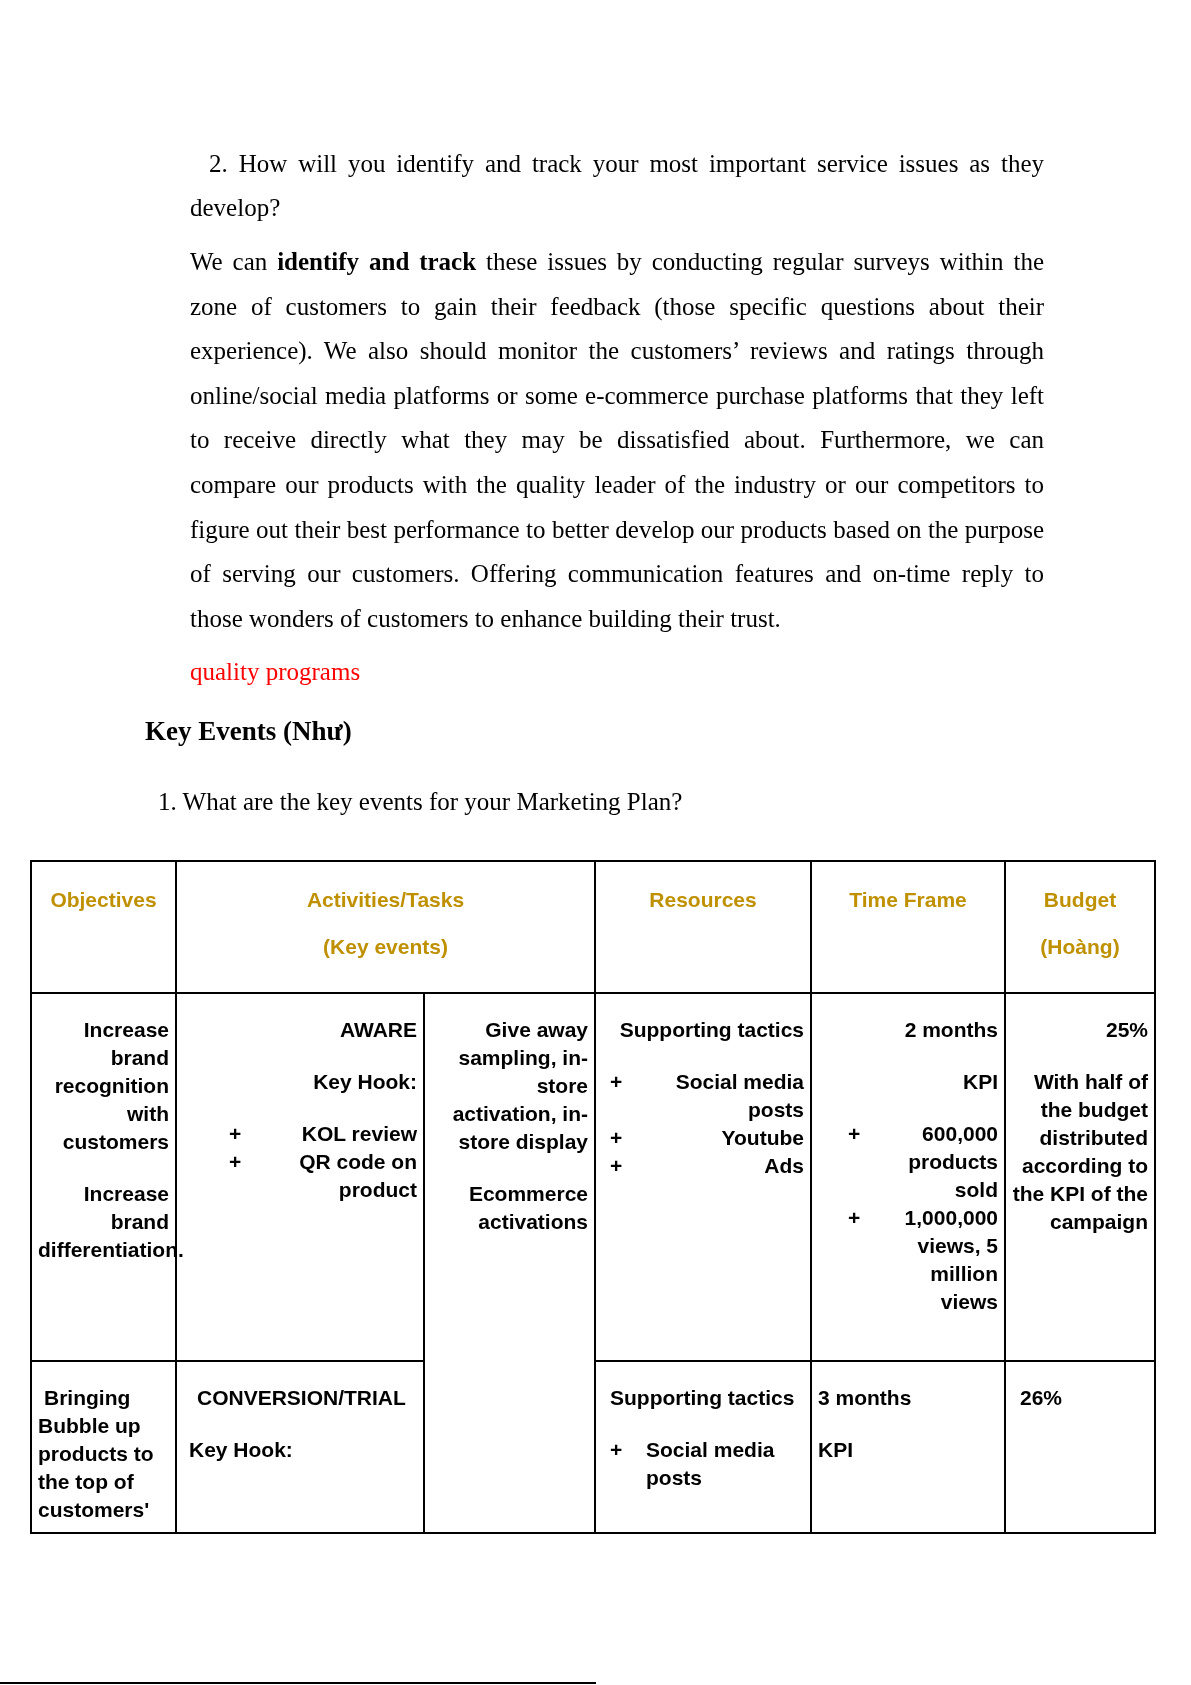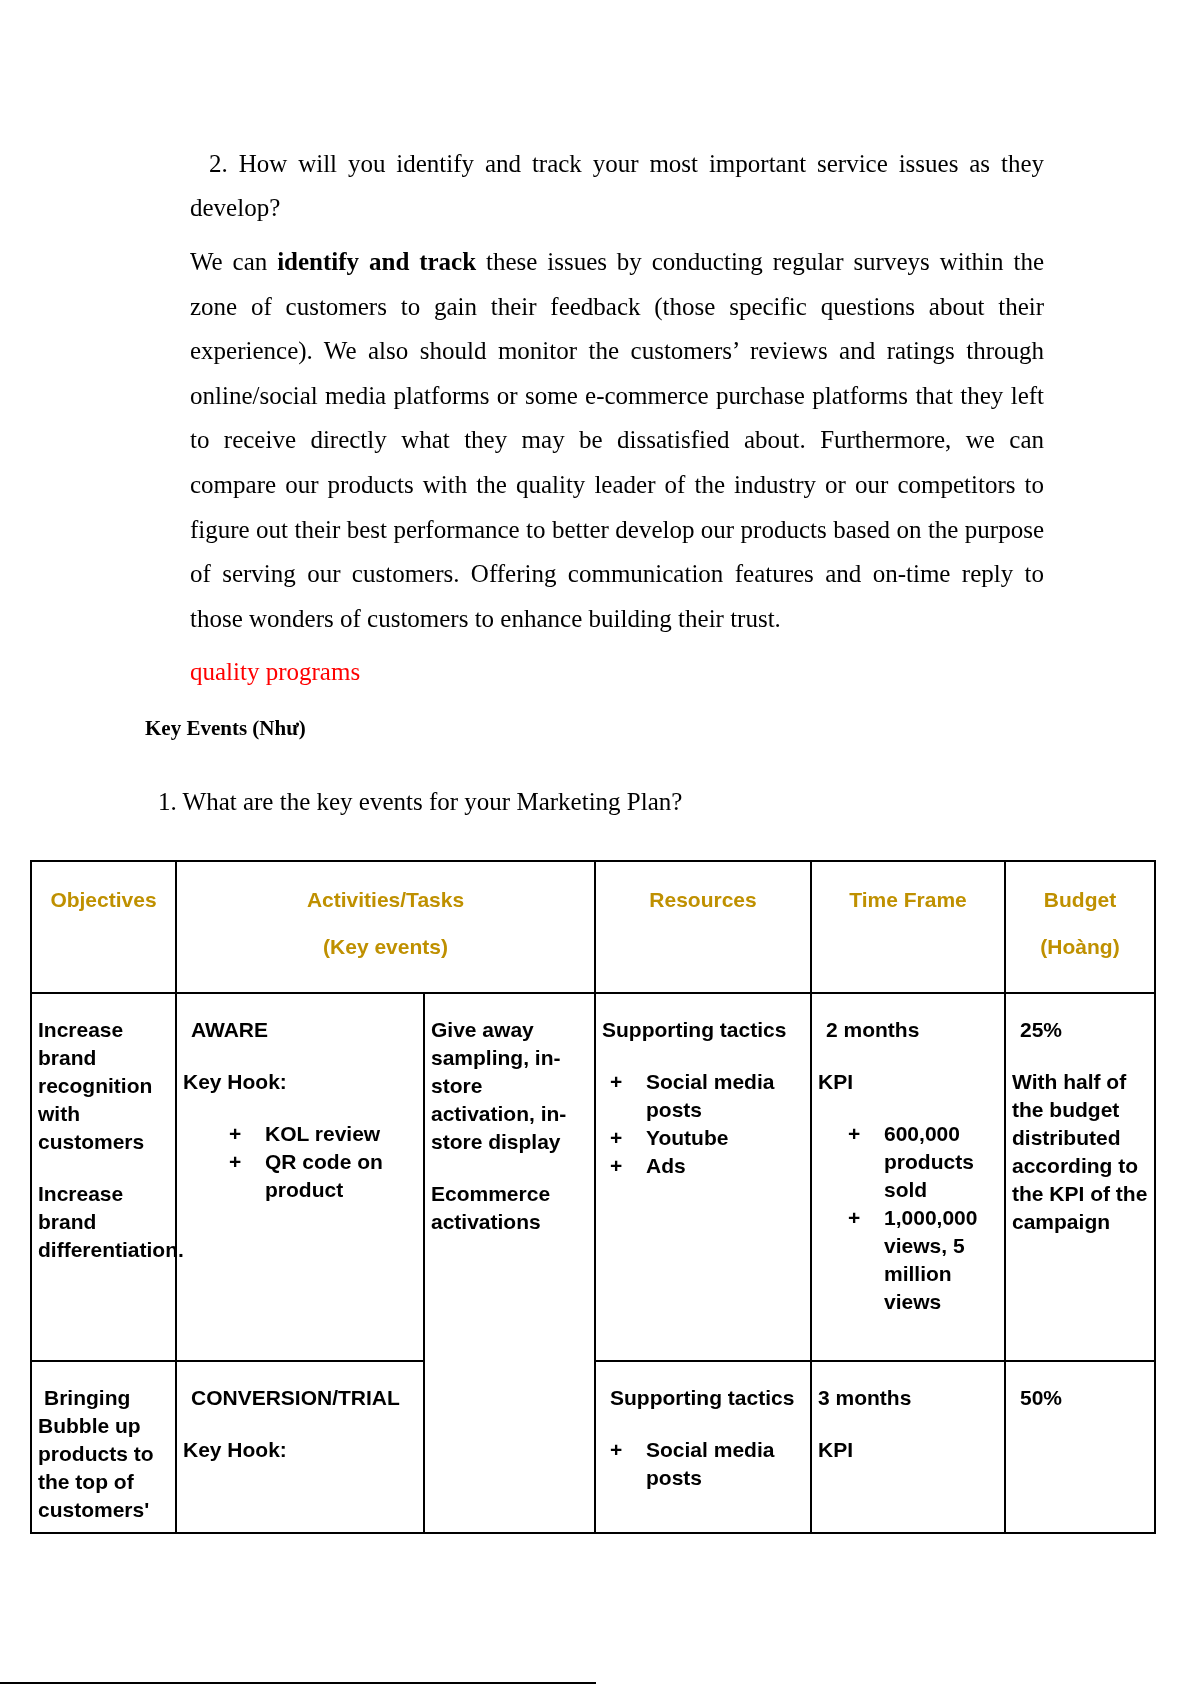--- a/index.html
+++ b/index.html
@@ -4,35 +4,35 @@
   <style>
     html, body { margin: 0; padding: 0; background: #ffffff; }
     body { width: 1191px; height: 1685px; position: relative; overflow: hidden; color: #000; }
     .serif { font-family: "Liberation Serif", "DejaVu Serif", serif; }
 
     .q2 { position: absolute; left: 190px; top: 142px; width: 854px; font-size: 25px; line-height: 44px; text-align: justify; text-align-last: left; }
     .q2 .num { margin-left: 19px; }
     .answer { position: absolute; left: 190px; top: 240px; width: 854px; font-size: 25px; line-height: 44.6px; text-align: justify; }
     .answer b { font-weight: bold; }
     .loyalty { position: absolute; left: 190px; top: 658px; font-size: 25px; color: #ff0000; }
-    .heading { position: absolute; left: 145px; top: 716px; font-size: 21px; font-weight: bold; }
+    .heading { position: absolute; left: 145px; top: 716px; font-size: 27px; font-weight: bold; }
     .q1 { position: absolute; left: 158px; top: 788px; font-size: 25px; }
 
     table.plan { position: absolute; left: 30px; top: 860px; width: 1124px; border-collapse: collapse; table-layout: fixed; font-family: "Liberation Sans", "DejaVu Sans", sans-serif; font-size: 21px; line-height: 28px; }
     table.plan td { border: 2px solid #000; vertical-align: top; padding: 0; font-weight: bold; }
     .hdr td { height: 130px; text-align: center; color: #bf9000; }
     .hdr .cell { padding-top: 24px; }
     .hdr .sub { margin-top: 19px; }
     .cell { padding: 22px 6px 8px 6px; }
     .cell p { margin: 0; }
     .gap { height: 24px; }
     ul.plus { list-style: none; margin: 0; padding: 0; }
     ul.plus li { position: relative; padding-left: 44px; }
     ul.plus li .mark { position: absolute; left: 8px; }
-    .r1 td { height: 366px; }
+    .r1 td { height: 366px; text-align: right; }
     .r2 td { height: 168px; }
     .footer-line { position: absolute; left: 0; top: 1682px; width: 596px; height: 2px; background: #000; }
   </style>
 </head>
 <body>
 
 <div class="q2 serif">
   <span class="num">2.</span>
   <span>How will you identify and track your most important service issues as they develop?</span>
 </div>
@@ -138,21 +138,21 @@
         </td>
   </tr>
 
   <tr class="r2">
     <td>
           <div class="cell">
       <p style="text-indent:6px">Bringing Bubble up products to the top of customers'</p>
     </div>
         </td>
     <td>
-          <div class="cell" style="padding-left:14px">
+          <div class="cell" style="padding-left:20px">
       <p>CONVERSION/TRIAL</p>
       <div class="gap"></div>
       <p style="margin-left:-8px">Key Hook:</p>
     </div>
         </td>
     <td>
           <div class="cell" style="padding-left:14px">
       <p>Supporting tactics</p>
       <div class="gap"></div>
       <ul class="plus" style="margin-left:-8px">
@@ -162,20 +162,20 @@
         </td>
     <td>
           <div class="cell">
       <p style="">3 months</p>
       <div class="gap"></div>
       <p>KPI</p>
     </div>
         </td>
     <td>
           <div class="cell">
-      <p style="margin-left:8px">50%</p>
+      <p style="margin-left:8px">26%</p>
     </div>
         </td>
   </tr>
 </tbody>
   </table>
 
 <div class="footer-line"></div>
 
 </body></html>

